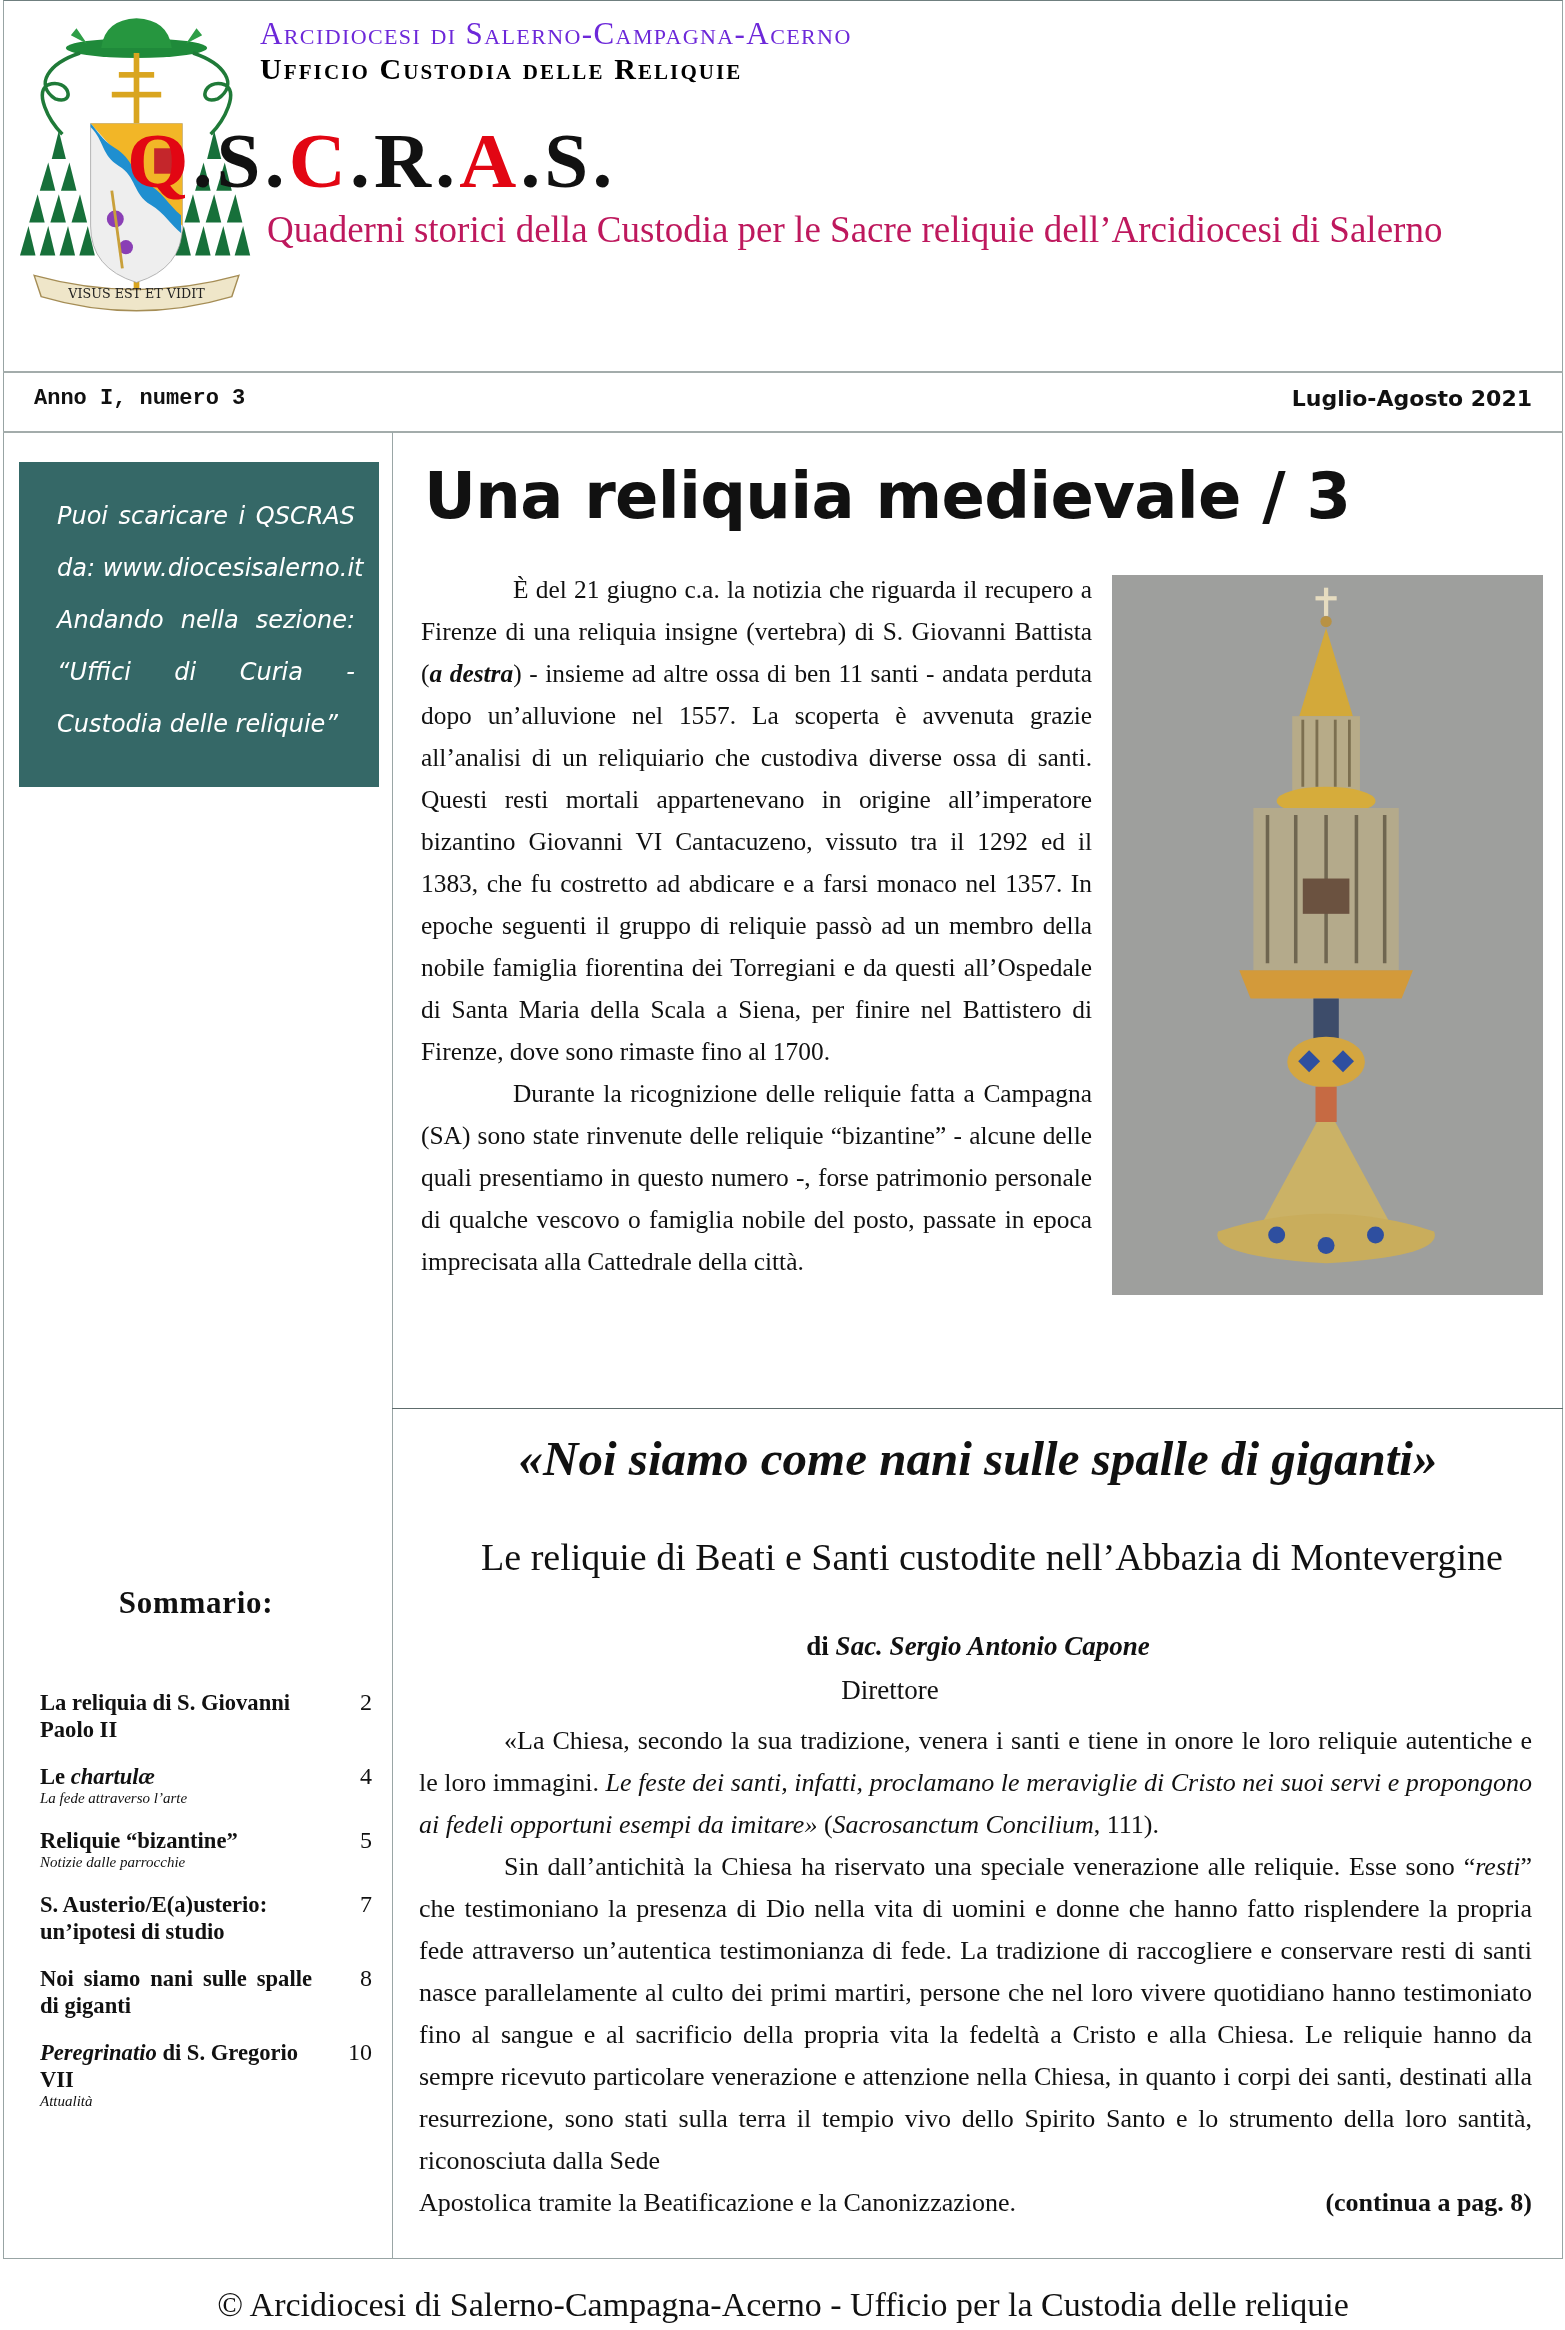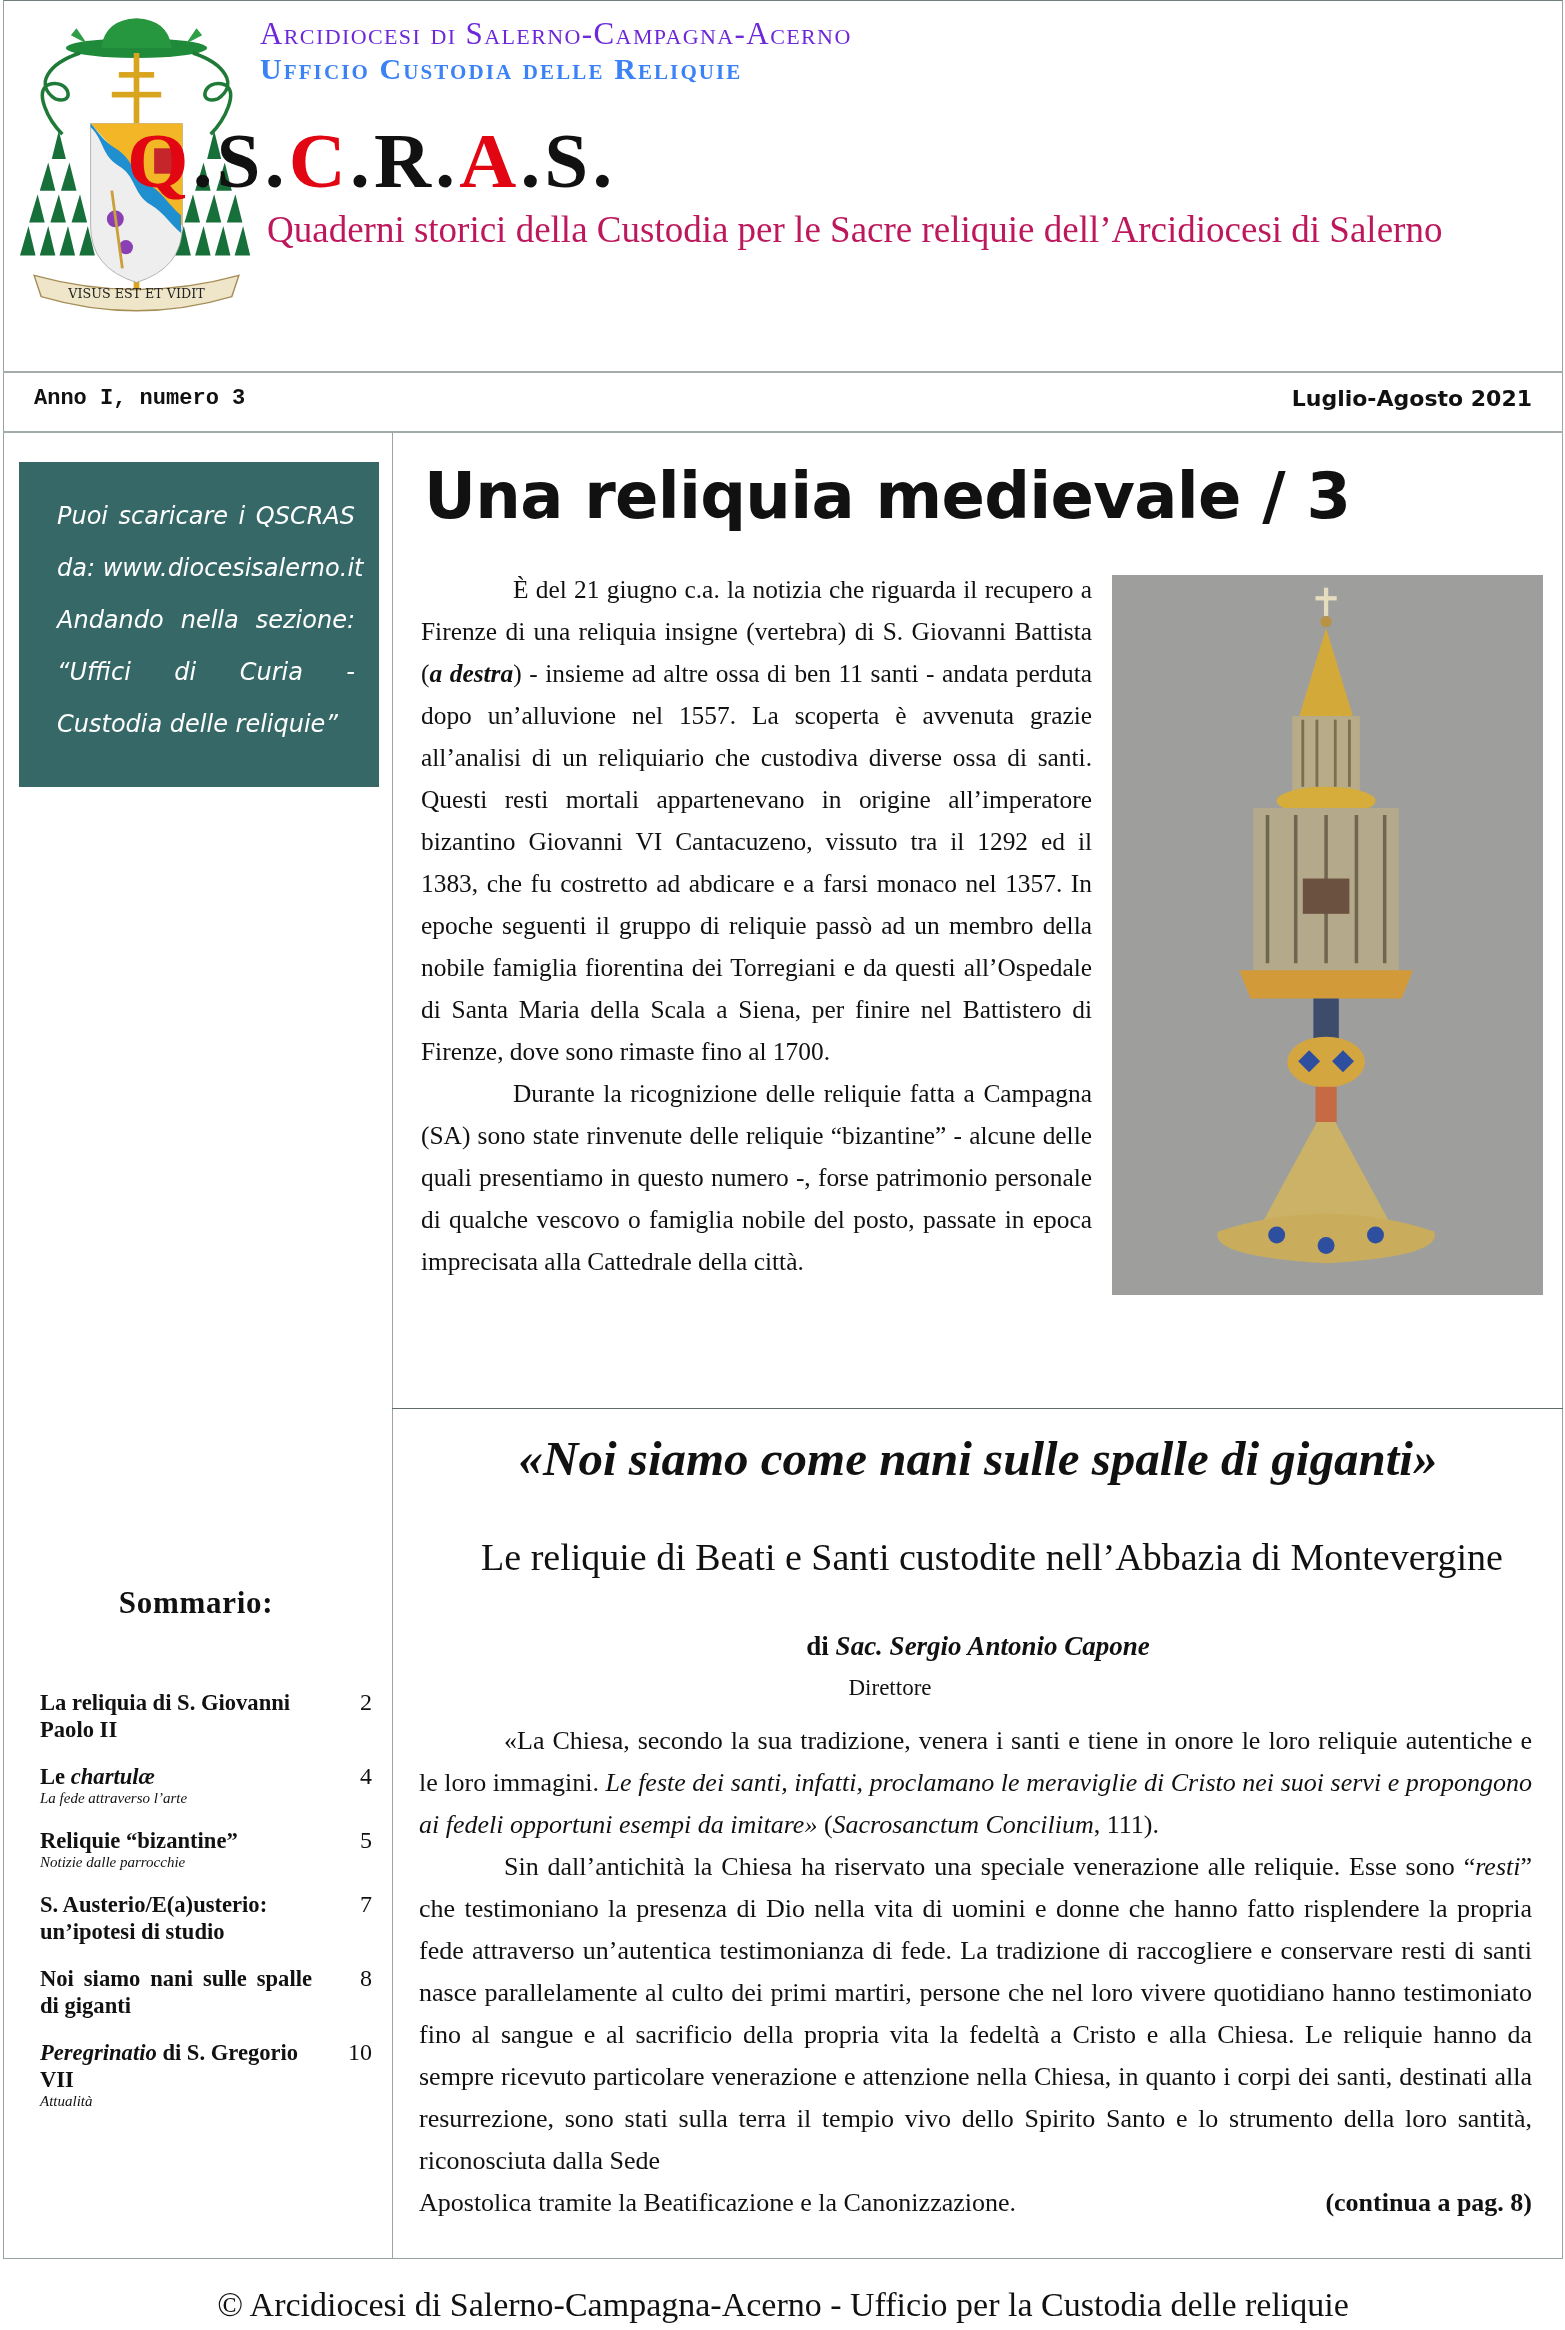--- a/index.html
+++ b/index.html
@@ -9,21 +9,21 @@
   .frame { position: absolute; left: 2.8px; top: 0; width: 1560px; height: 2259px;
            border: 1.4px solid #98a4a4; border-top: 1.4px solid #6f7f7f; }
   .hline { position: absolute; height: 0; border-top: 2.1px solid #a3acab; }
   .vline { position: absolute; width: 0; border-left: 1.4px solid #9aa6a6; }
 
   
   .crest { position: absolute; left: 20px; top: 14px; width: 233px; height: 318px; }
   .org1 { position: absolute; left: 260px; top: 15.5px; font-size: 31px; letter-spacing: 1.4px;
           font-variant: small-caps; color: #6d28d9; }
   .org2 { position: absolute; left: 260px; top: 52px; font-size: 30px; letter-spacing: 2.1px;
-          font-variant: small-caps; font-weight: bold; color: #3b82f6; }
+          font-variant: small-caps; font-weight: bold; color: #000000; }
   .masthead { position: absolute; left: 0; width: 1566px; top: 116px; text-align: left;
               font-size: 79px; font-weight: bold; letter-spacing: 4.2px; padding-left: 127px; }
   .tagline { position: absolute; left: 267px; top: 208px; font-size: 37px; color: #be185d; white-space: nowrap; }
 
   .issue-left, .issue-right { position: absolute; top: 386px; font-family: "DejaVu Sans", sans-serif;
             font-weight: bold; font-size: 22px; }
   .issue-left { left: 34px; font-family: Liberation Mono, monospace; }
   .issue-right { right: 34px; }
 
   
@@ -40,21 +40,21 @@
              line-height: 42px; text-align: justify; }
   .a1-body p { text-indent: 92px; }
   .reliquary { position: absolute; left: 1112px; top: 575px; width: 431px; height: 720px; background: #9c9d9b; }
 
   
   .a2-title { position: absolute; left: 392px; width: 1172px; top: 1430px; text-align: center;
               font-size: 49px; font-weight: bold; font-style: italic; }
   .a2-sub { position: absolute; left: 392px; width: 1172px; top: 1535px; text-align: center; font-size: 38px; padding-left: 28px; }
   .a2-author { position: absolute; left: 392px; width: 1172px; top: 1631px; text-align: center;
                font-size: 27px; font-weight: bold; }
-  .a2-role { position: absolute; left: 392px; width: 996px; top: 1675px; text-align: center; font-size: 23px; }
+  .a2-role { position: absolute; left: 392px; width: 996px; top: 1675px; text-align: center; font-size: 27px; }
   .a2-body { position: absolute; left: 419px; top: 1720px; width: 1113px; font-size: 26px; line-height: 42px; text-align: justify; }
   .a2-body p { text-indent: 85px; }
   .a2-body .last-line { display: flex; justify-content: space-between; text-indent: 0; }
   .cont { font-weight: bold; }
 
   
   .toc-heading { position: absolute; left: 0; width: 392px; top: 1585px; text-align: center;
                  font-size: 31px; font-weight: bold; letter-spacing: 0.7px; }
   .toc { position: absolute; left: 40px; top: 1689px; width: 332px; }
   .toc-item { position: relative; margin-bottom: 20px; }

